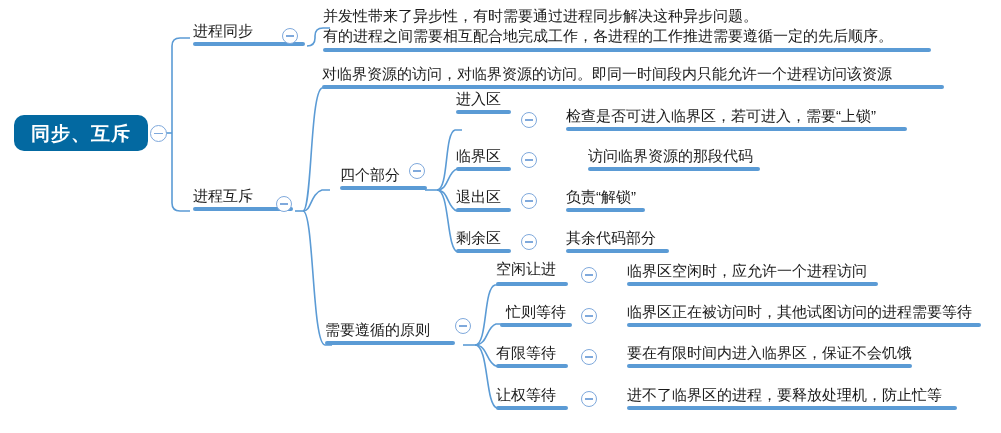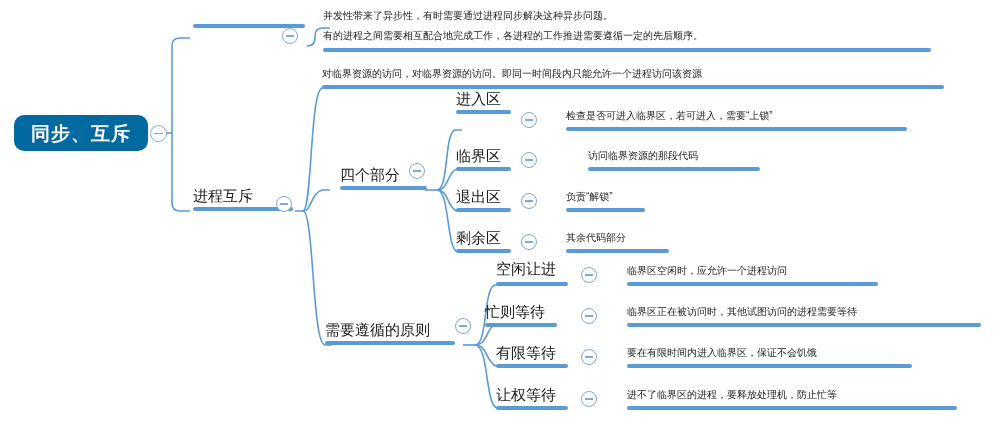--- a/index.html
+++ b/index.html
@@ -49,21 +49,21 @@
   }
 
   
   .node {
     position: absolute;
     white-space: nowrap;
   }
   .node .node-label {
     display: block;
     color: #1a1a1a;
-    font-size: 10px;
+    font-size: 15px;
     line-height: 18px;
     white-space: nowrap;
   }
   .node .node-rule {
     display: block;
     height: 4px;
     background: #5B9BD5;
     border-radius: 2px;
     margin-top: 2px;
   }
@@ -135,20 +135,21 @@
       <path d="M475 345 C489 345 485 405 497 408 H504"></path>
     </g>
   </svg>
 
   <div class="root-node">
     <span class="root-label">同步、互斥</span>
   </div>
   <div class="toggle root-toggle" style="left:150px; top:125px;"></div>
 
   <div class="node branch" style="left:193px; top:22px;">
+    <span class="node-label">进程同步</span>
     <span class="node-rule" style="width:112px;"></span>
   </div>
   <div class="toggle" style="left:282px; top:28px;"></div>
 
   <div class="node multiline" style="left:323px; top:6px;">
     <span class="node-label">并发性带来了异步性，有时需要通过进程同步解决这种异步问题。</span>
     <span class="node-label">有的进程之间需要相互配合地完成工作，各进程的工作推进需要遵循一定的先后顺序。</span>
     <span class="node-rule" style="width:608px;"></span>
   </div>
 
@@ -218,21 +219,21 @@
   <div class="node leaf-title" style="left:496px; top:262px;font-family:Liberation Mono, monospace;">
     <span class="node-label">空闲让进</span>
     <span class="node-rule" style="width:72px;"></span>
   </div>
   <div class="toggle" style="left:581px; top:267px;"></div>
   <div class="node" style="left:627px; top:262px;">
     <span class="node-label">临界区空闲时，应允许一个进程访问</span>
     <span class="node-rule" style="width:251px;"></span>
   </div>
 
-  <div class="node leaf-title" style="left:485px; top:303px;">
+  <div class="node leaf-title" style="left:500px; top:303px;text-align:center;">
     <span class="node-label">忙则等待</span>
     <span class="node-rule" style="width:72px;"></span>
   </div>
   <div class="toggle" style="left:581px; top:308px;"></div>
   <div class="node" style="left:627px; top:303px;">
     <span class="node-label">临界区正在被访问时，其他试图访问的进程需要等待</span>
     <span class="node-rule" style="width:354px;"></span>
   </div>
 
   <div class="node leaf-title" style="left:496px; top:344px;">

